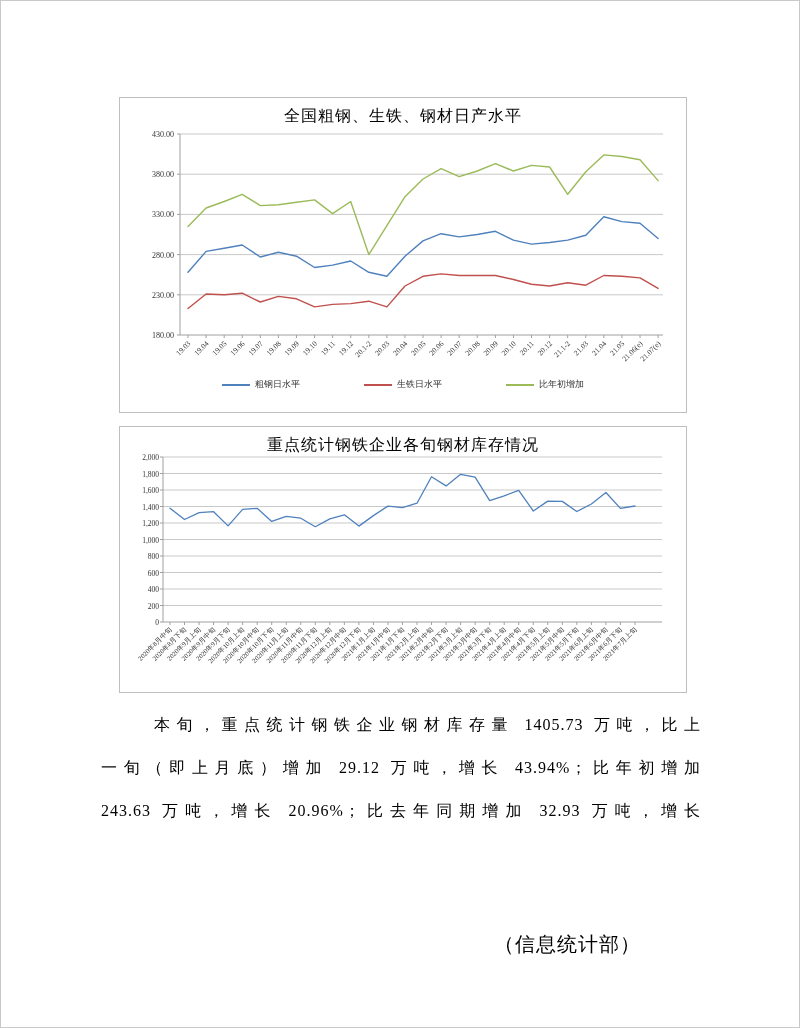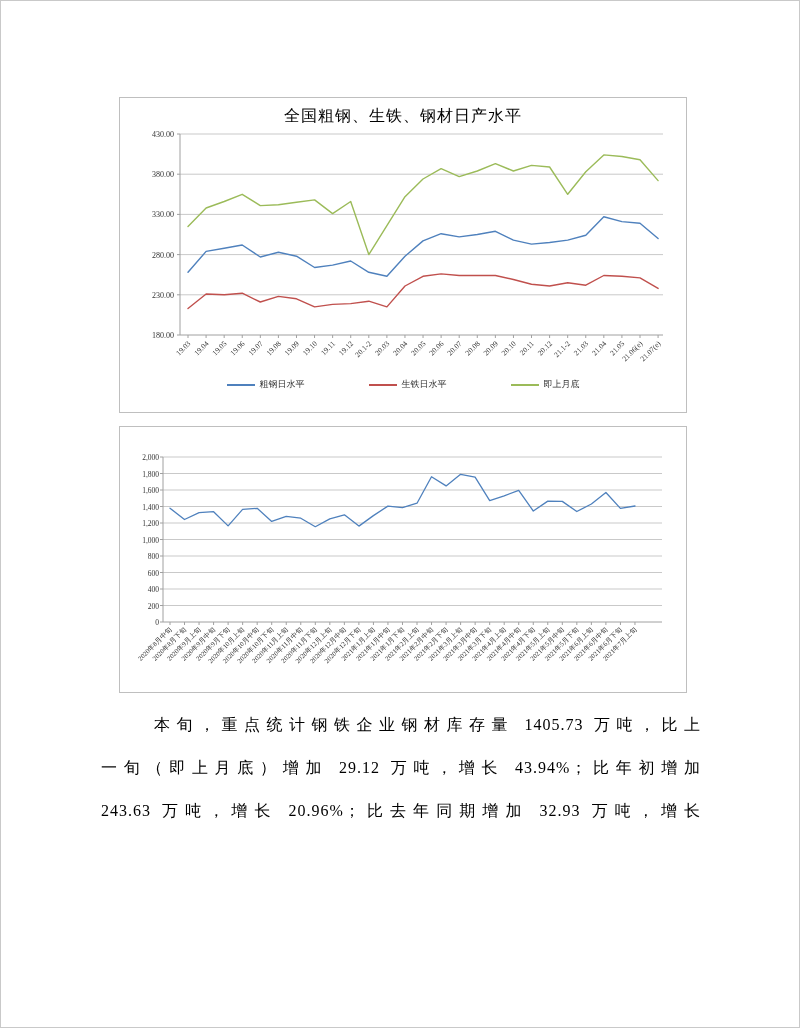--- a/index.html
+++ b/index.html
@@ -115,21 +115,21 @@
         <span class="legend-item">
           <span class="legend-swatch" style="background: rgb(79, 129, 189);"></span>
           <span class="legend-label">粗钢日水平</span>
         </span>
         <span class="legend-item">
           <span class="legend-swatch" style="background: rgb(192, 80, 77);"></span>
           <span class="legend-label">生铁日水平</span>
         </span>
         <span class="legend-item">
           <span class="legend-swatch" style="background: rgb(155, 187, 89);"></span>
-          <span class="legend-label">即上月底</span>
+          <span class="legend-label">比年初增加</span>
         </span>
       </div>
   </div>
 
   <div class="chart-box" id="chart2-box">
     <svg class="chart-svg" id="chart2-svg" width="566" height="263">
         <line x1="43" y1="195" x2="542" y2="195" stroke="#a0a0a0" stroke-width="1"></line>
         <line x1="40" y1="195" x2="43" y2="195" stroke="#a0a0a0" stroke-width="1"></line>
         <text x="39" y="198" text-anchor="end" font-size="7.5" fill="#333">0</text>
         <line x1="43" y1="178.5" x2="542" y2="178.5" stroke="#c9c9c9" stroke-width="1"></line>
@@ -224,22 +224,24 @@
         <line x1="471.37" y1="195" x2="471.37" y2="198" stroke="#a0a0a0" stroke-width="1"></line>
         <text transform="translate(473.37,203) rotate(-45)" text-anchor="end" font-size="6.8" fill="#333">2021年6月上旬</text>
         <line x1="485.9" y1="195" x2="485.9" y2="198" stroke="#a0a0a0" stroke-width="1"></line>
         <text transform="translate(487.9,203) rotate(-45)" text-anchor="end" font-size="6.8" fill="#333">2021年6月中旬</text>
         <line x1="500.43" y1="195" x2="500.43" y2="198" stroke="#a0a0a0" stroke-width="1"></line>
         <text transform="translate(502.43,203) rotate(-45)" text-anchor="end" font-size="6.8" fill="#333">2021年6月下旬</text>
         <line x1="514.96" y1="195" x2="514.96" y2="198" stroke="#a0a0a0" stroke-width="1"></line>
         <text transform="translate(516.96,203) rotate(-45)" text-anchor="end" font-size="6.8" fill="#333">2021年7月上旬</text>
         <polyline points="50.0,81.2 64.5,92.5 79.1,85.7 93.6,84.7 108.1,98.9 122.6,82.4 137.2,81.3 151.7,94.4 166.2,89.4 180.8,91.2 195.3,99.7 209.8,91.9 224.4,87.8 238.9,99.1 253.4,88.6 267.9,79.1 282.5,80.7 297.0,76.2 311.5,49.8 326.1,58.9 340.6,47.3 355.1,50.2 369.7,73.7 384.2,68.8 398.7,63.4 413.3,84.0 427.8,74.1 442.3,74.4 456.8,84.5 471.4,77.0 485.9,65.5 500.4,81.4 515.0,79.0" fill="none" stroke="#4F81BD" stroke-width="1.3" stroke-linejoin="round" stroke-linecap="round"></polyline>
       </svg>
+    <div class="chart-title">重点统计钢铁企业各旬钢材库存情况</div>
   </div>
 
   <div class="para">
     <div class="pline just first">本旬，重点统计钢铁企业钢材库存量 1405.73 万吨，比上</div>
     <div class="pline just">一旬（即上月底）增加 29.12 万吨，增长 43.94%；比年初增加</div>
     <div class="pline just">243.63 万吨，增长 20.96%；比去年同期增加 32.93 万吨，增长</div>
   </div>
 
+  <div class="sig">（信息统计部）</div>
 
 </div>
 
 </body></html>

